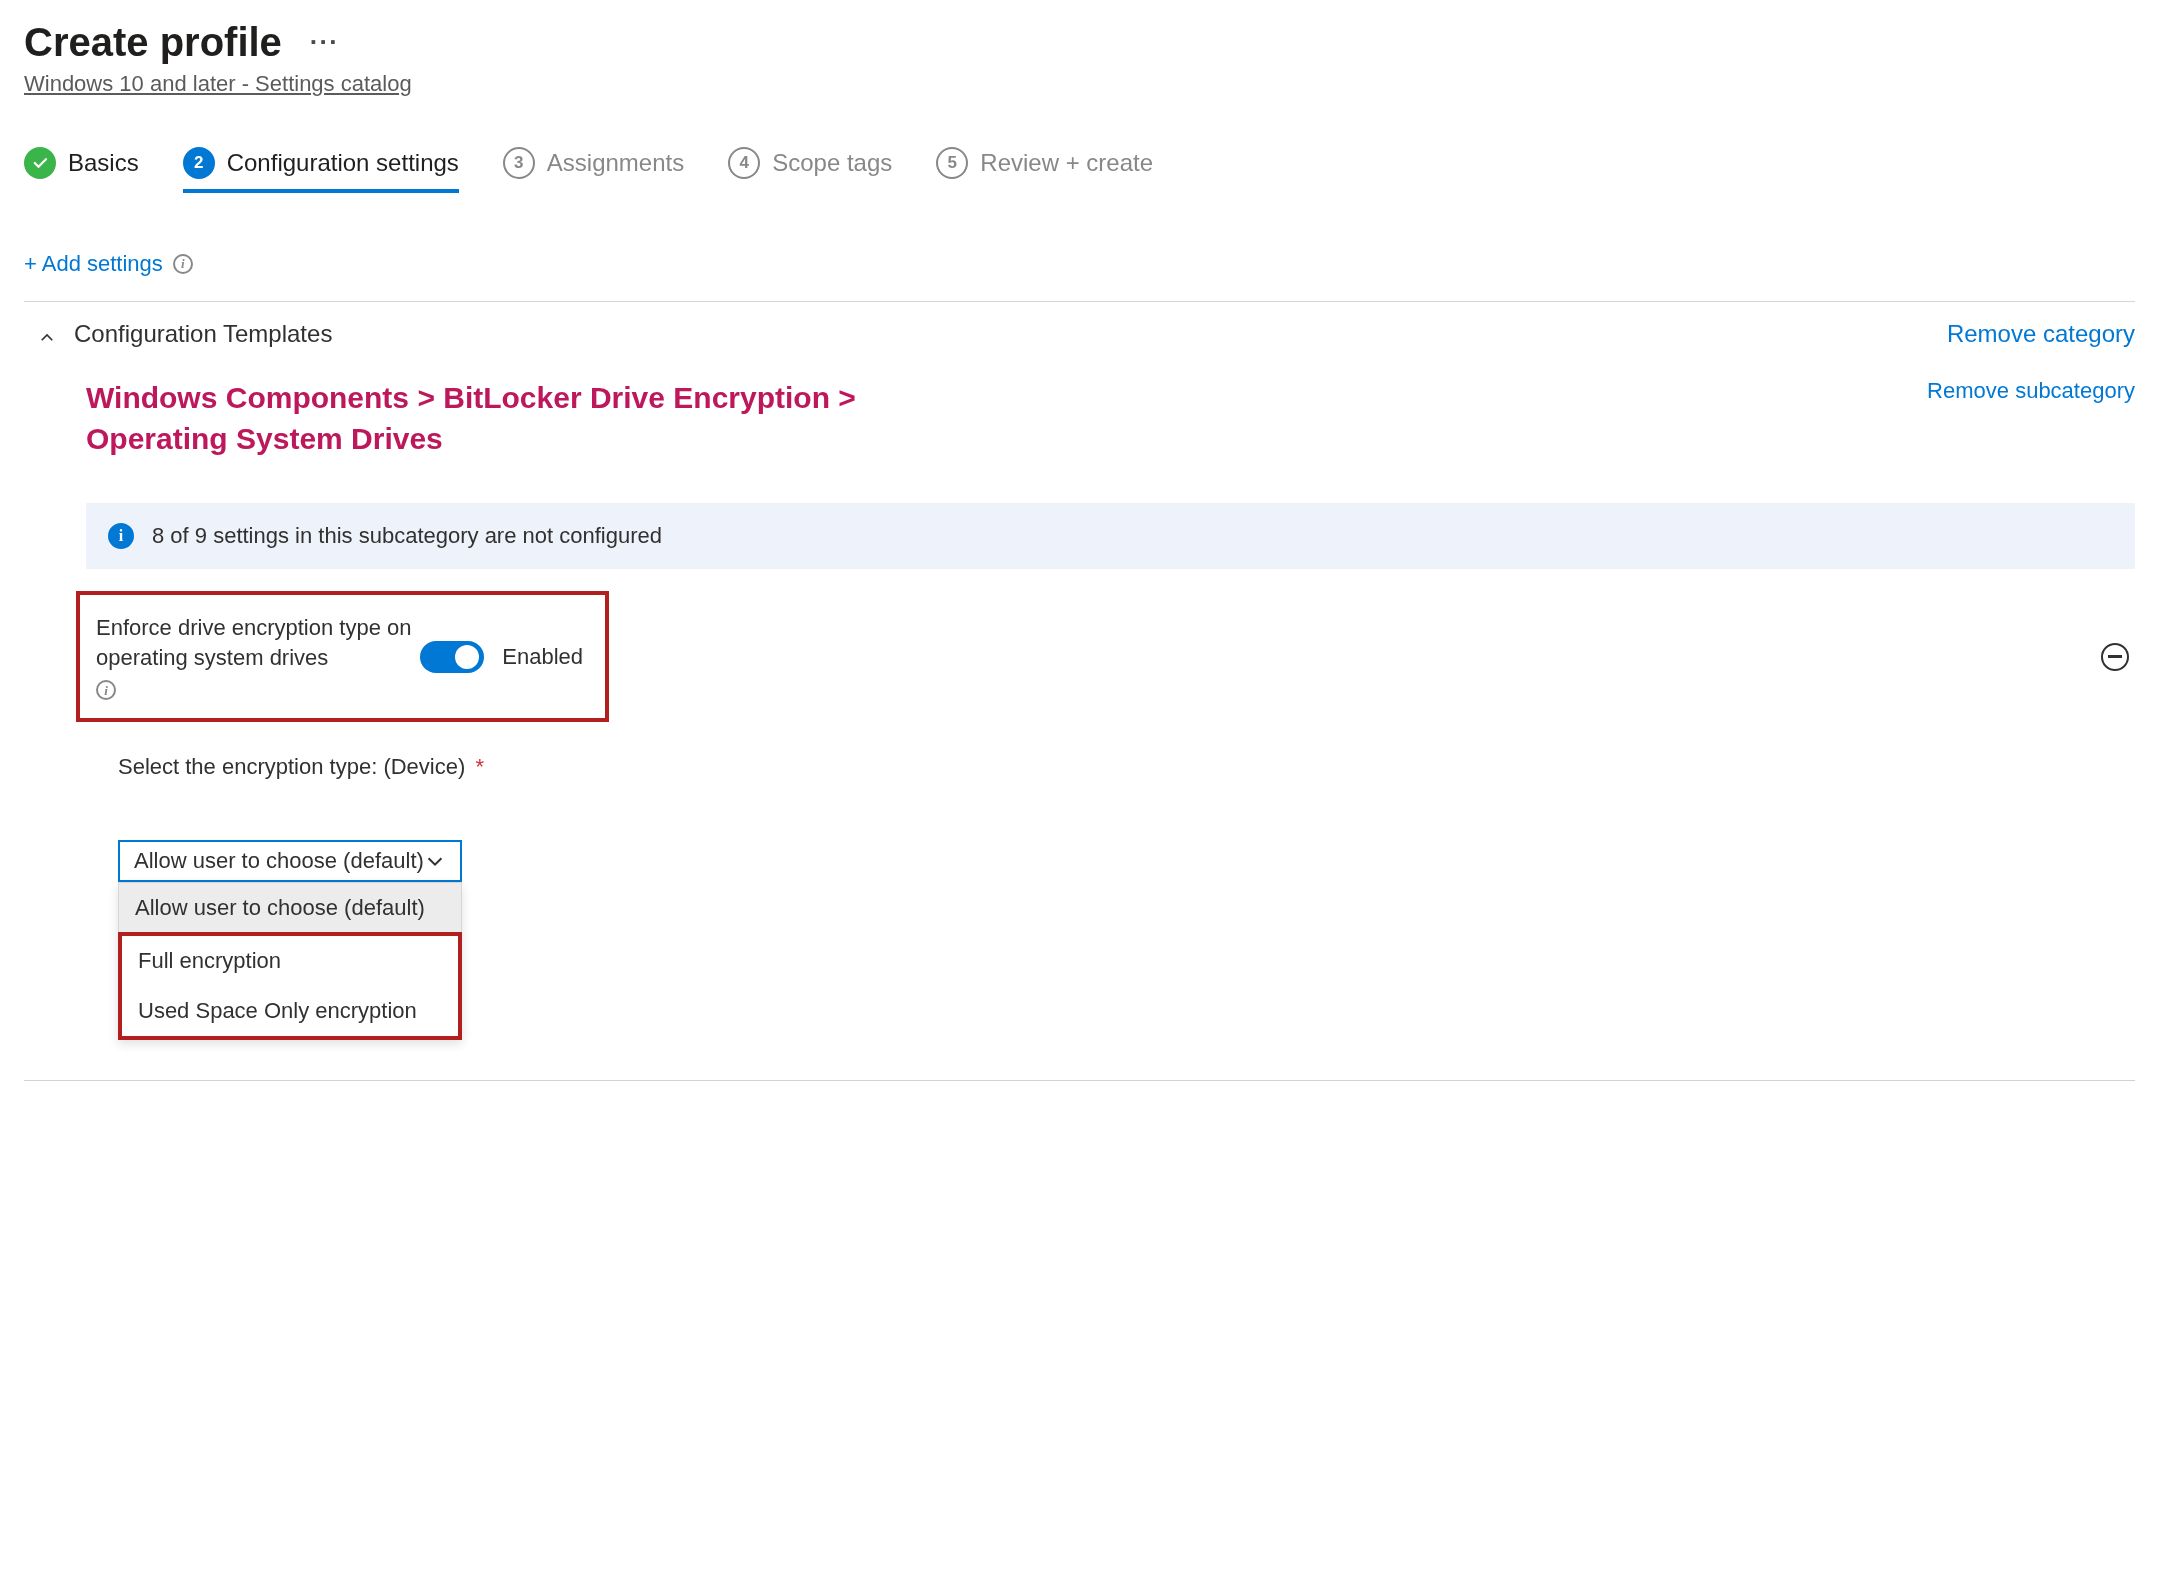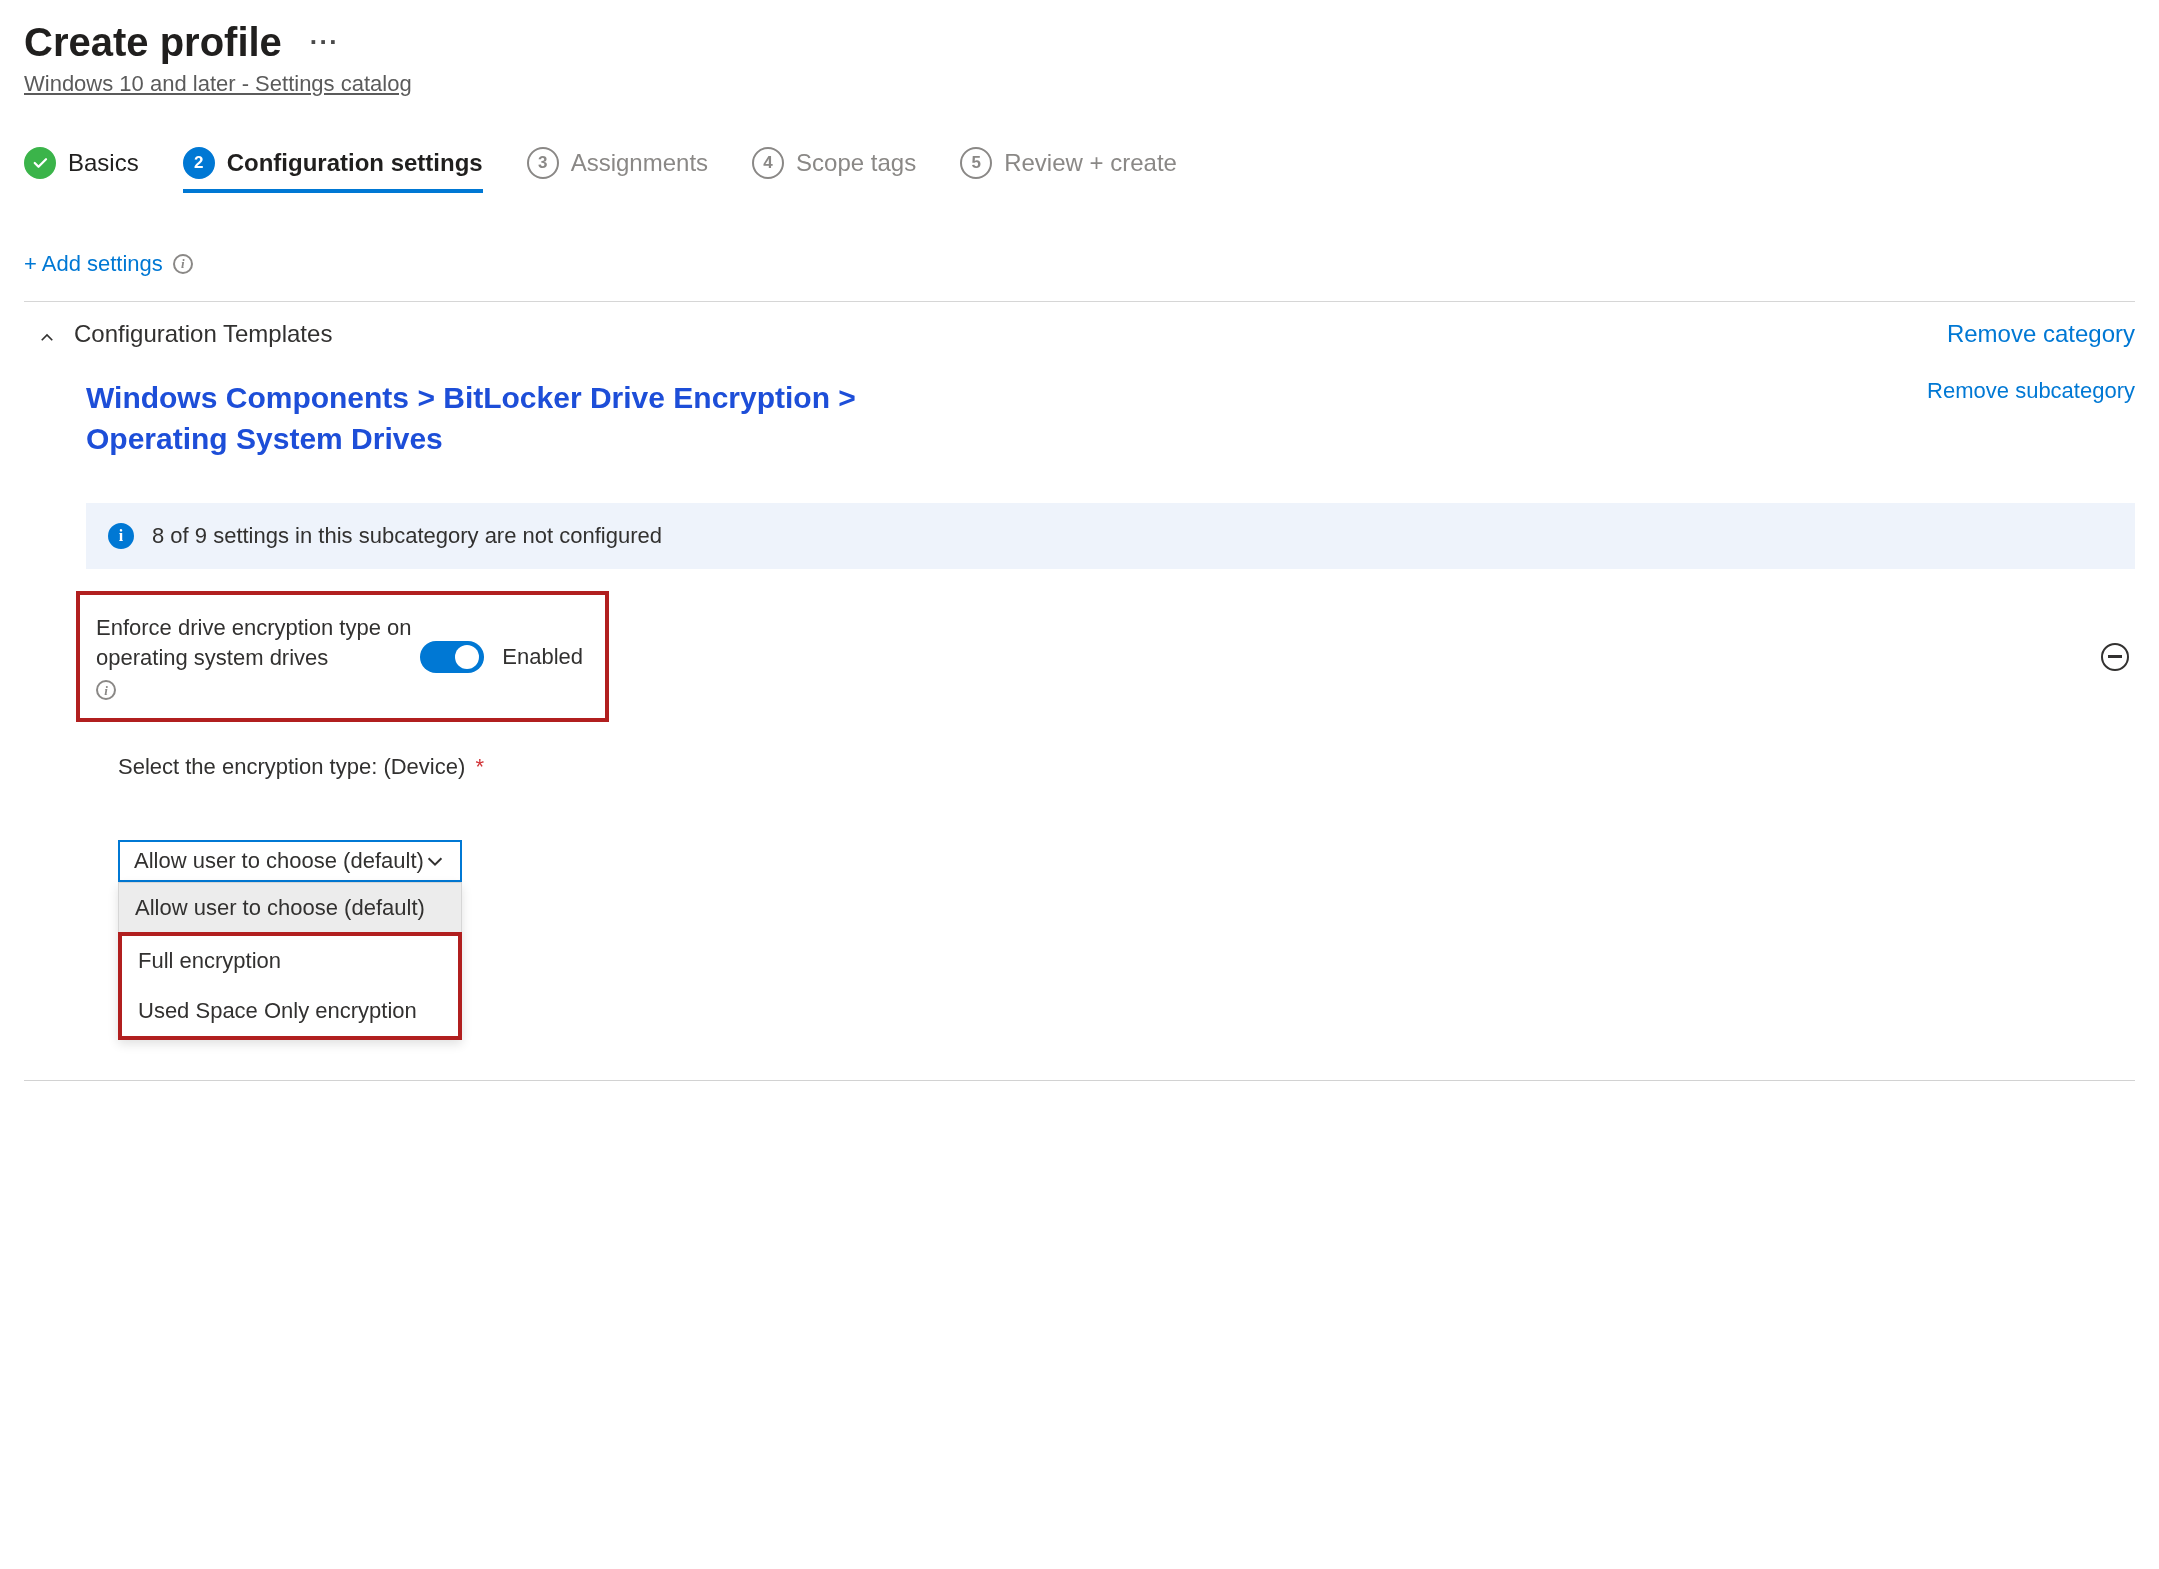--- a/index.html
+++ b/index.html
@@ -61,21 +61,21 @@
   }
   .step.done .circle svg { width: 18px; height: 18px; fill: #fff; }
   .step.done .label { color: #201f1e; }
   .step.active .circle {
     background: #0078d4;
     border-color: #0078d4;
     color: #fff;
   }
   .step.active .label {
     color: #201f1e;
-    font-weight: 700;
+    font-weight: 400;
   }
   .step.active {
     border-bottom: 4px solid #0078d4;
     padding-bottom: 10px;
     margin-bottom: -14px;
   }
 
   .add-settings {
     margin-top: 64px;
     color: #0078d4;
@@ -125,21 +125,21 @@
 
   .subcategory {
     display: flex;
     justify-content: space-between;
     align-items: flex-start;
     padding: 20px 0 10px 62px;
   }
   .subcategory .path {
     font-size: 30px;
     font-weight: 700;
-    color: #1d4ed8;
+    color: #be185d;
     max-width: 900px;
     line-height: 1.35;
   }
 
   .note-box {
     margin: 34px 0 22px 62px;
     background: #eef3fb;
     padding: 20px 22px;
     display: flex;
     align-items: center;

